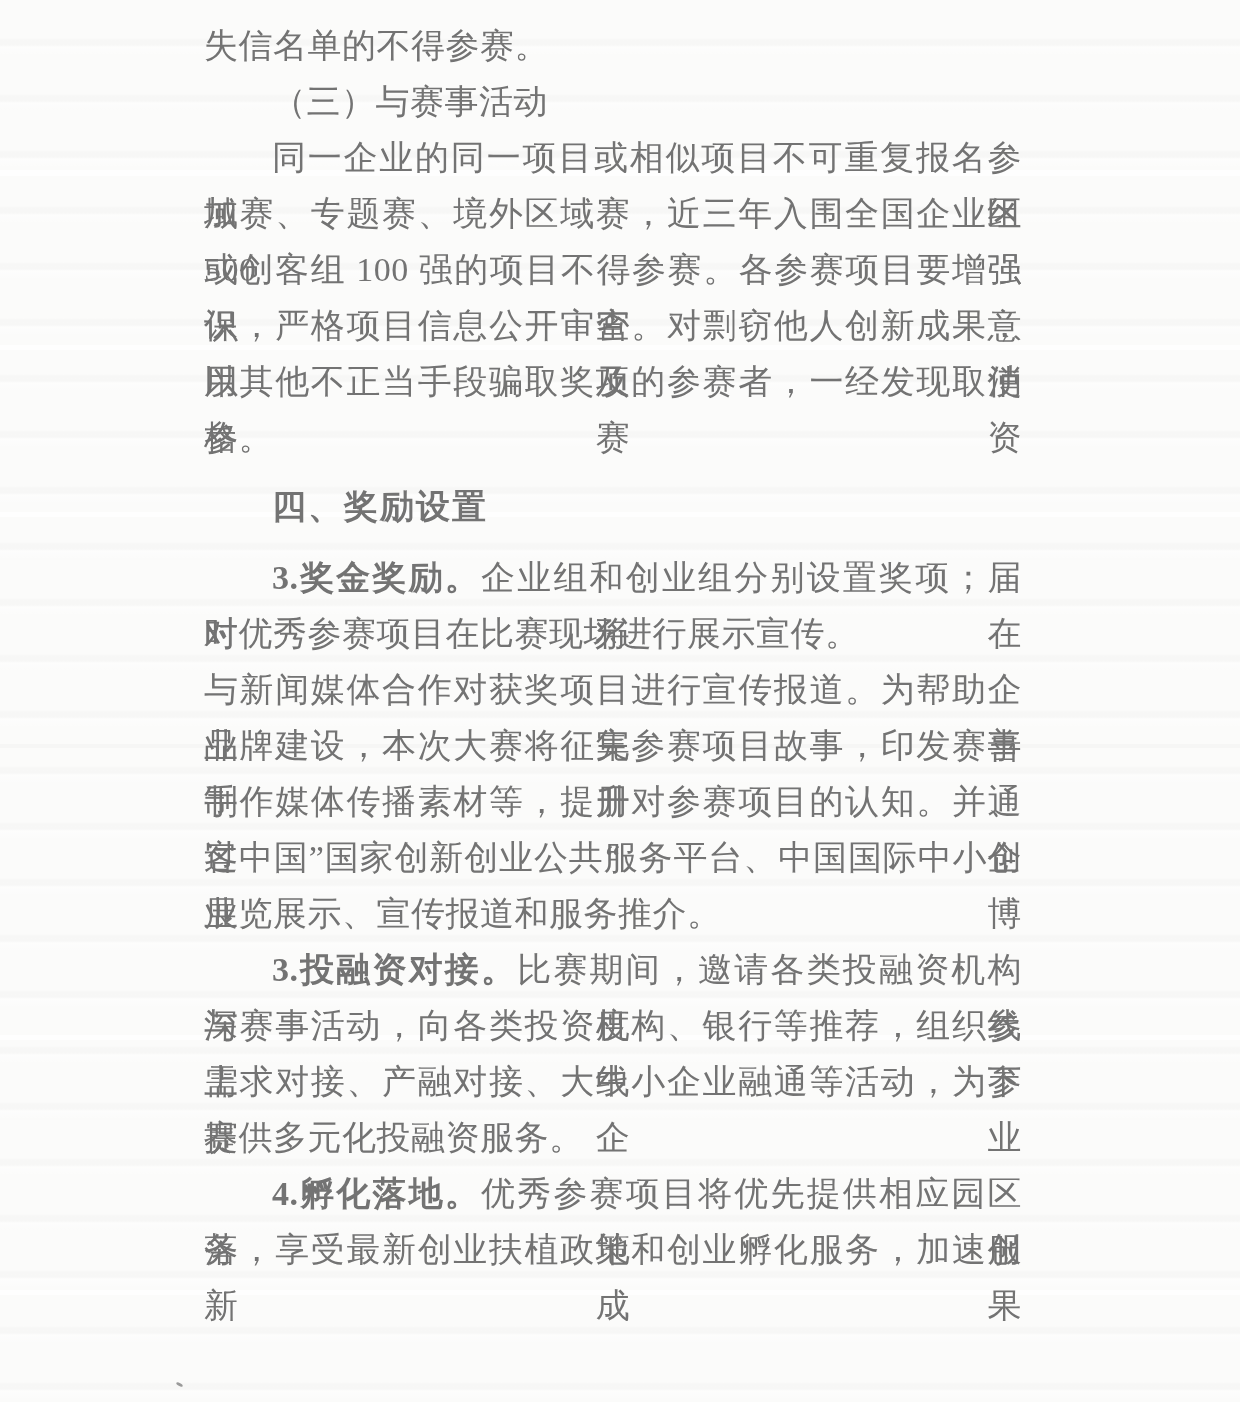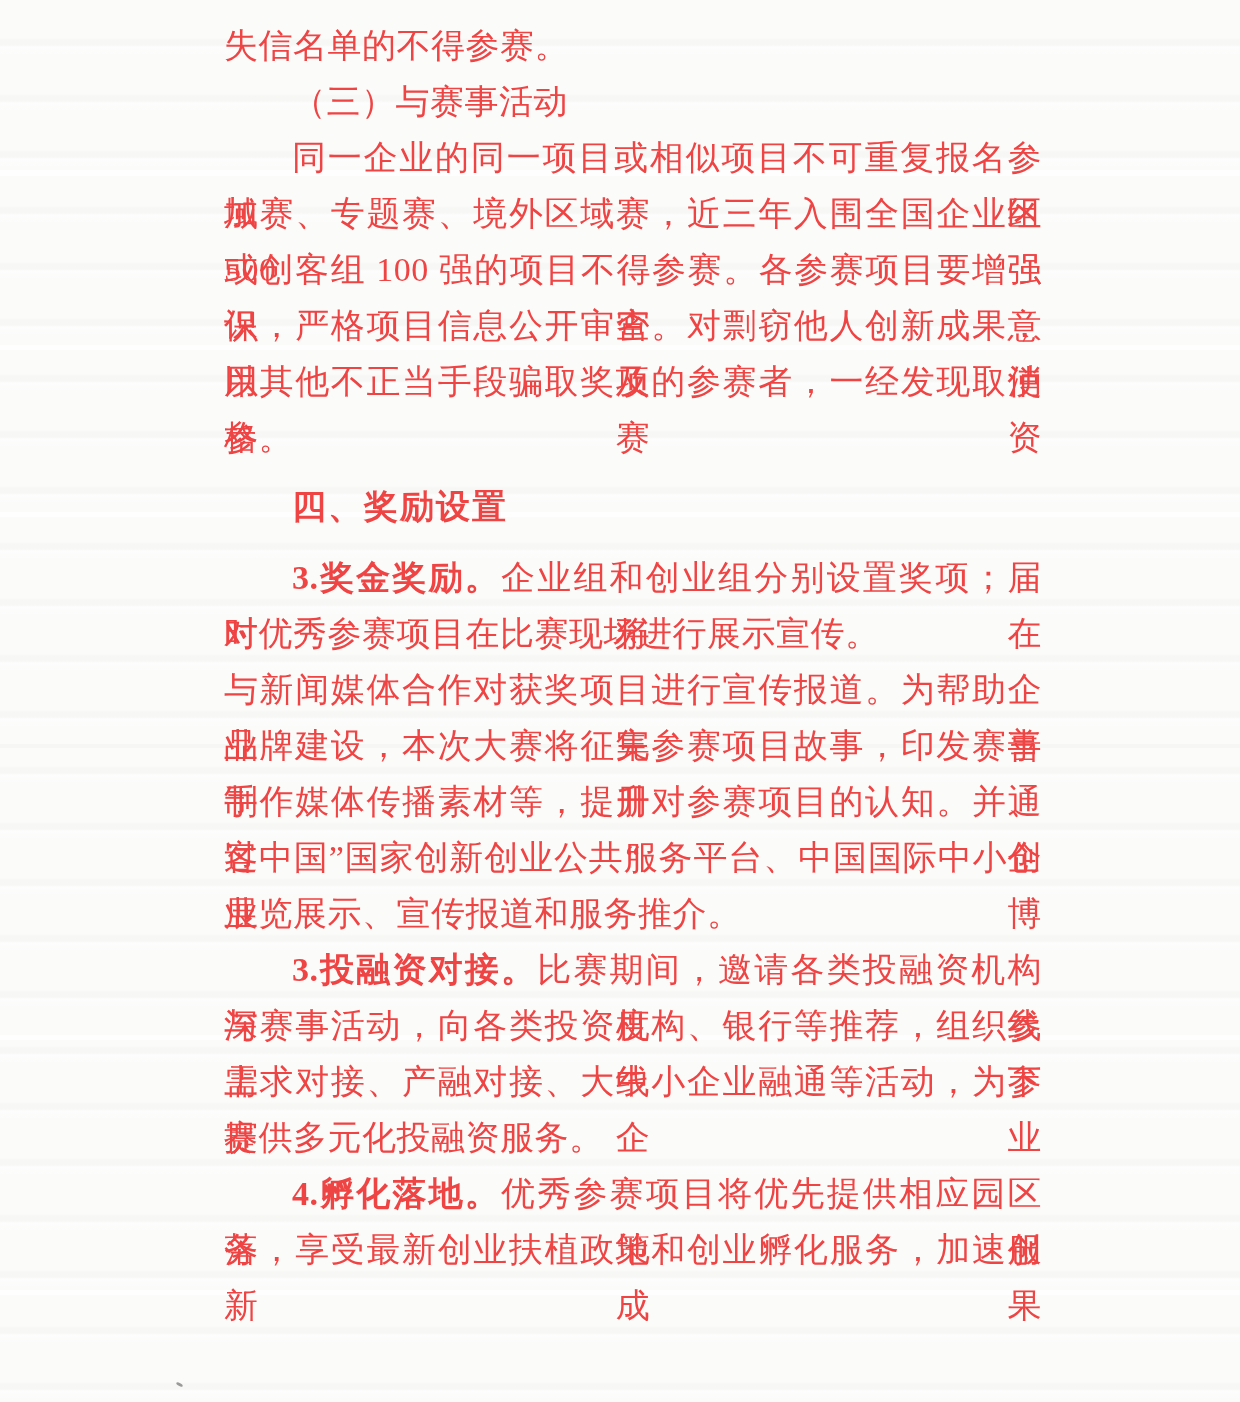--- a/index.html
+++ b/index.html
@@ -44,24 +44,24 @@
     left: 176px;
     top: 1383px;
     width: 7px;
     height: 3px;
     background: rgba(40,40,40,0.45);
     border-radius: 50%;
     transform: rotate(28deg);
   }
   #doc {
     position: absolute;
-    left: 224px;
+    left: 204px;
     top: 18px;
     width: 818px;
-    color: #ef4444;
+    color: #737373;
   }
   .line {
     height: 56px;
     line-height: 56px;
     font-size: 34px;
     letter-spacing: 0.5px;
     white-space: nowrap;
     text-align: left;
   }
   .line.justify {

